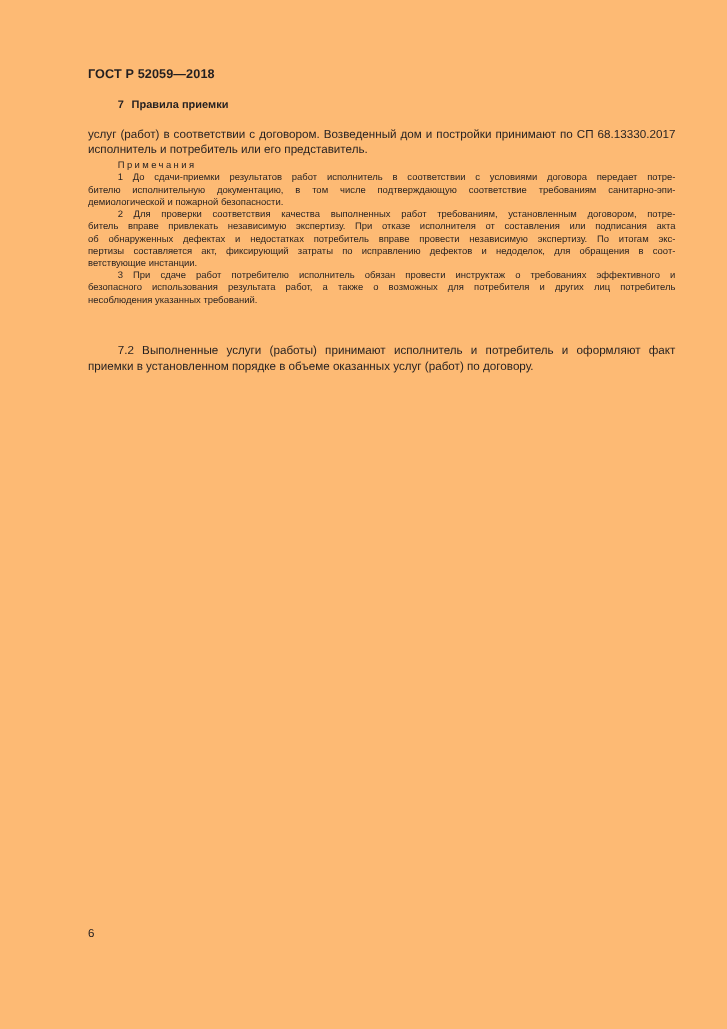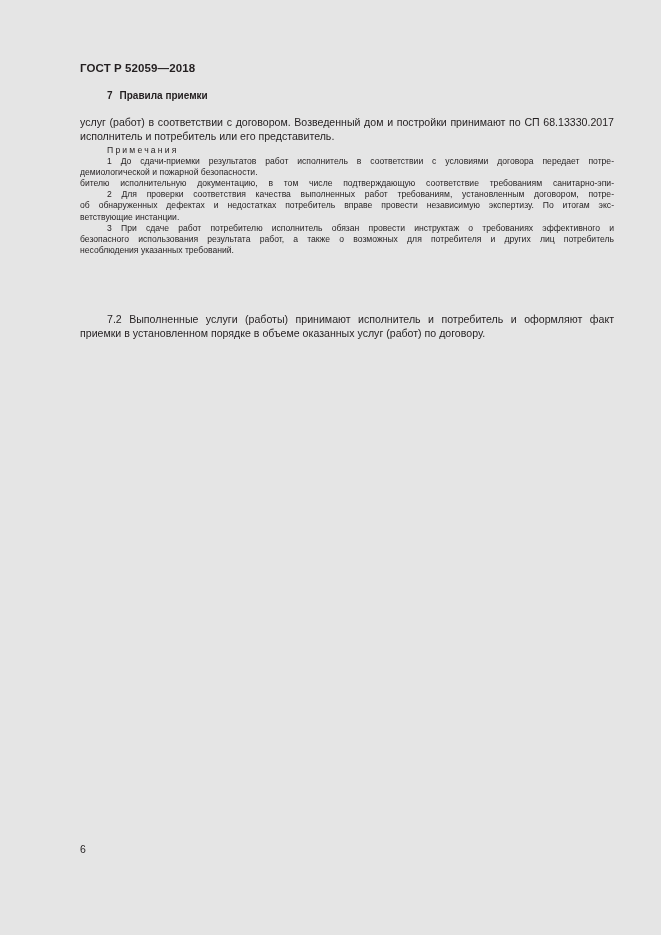--- a/index.html
+++ b/index.html
@@ -1,17 +1,17 @@
 <!DOCTYPE html>
 <html><head>
   <meta charset="utf-8">
   <style>
     html, body { margin: 0; padding: 0; background: #ffffff; }
     body { width: 661px; height: 935px; position: relative; overflow: hidden; font-family: "Liberation Sans", sans-serif; color: #231f20; }
-    .page { position: absolute; left: 0; top: 0; width: 661px; height: 935px; background: #e5e5e5; }
+    .page { position: absolute; left: 0; top: 0; width: 661px; height: 935px; background: #fdba74; }
     .running-header { position: absolute; left: 80px; top: 62px; font-size: 11.5px; font-weight: bold; letter-spacing: 0.1px; }
     .section-title { position: absolute; left: 107px; top: 90px; font-size: 10px; font-weight: bold; }
     .section-title .num { margin-right: 7px; }
     .body-text { position: absolute; left: 80px; width: 534px; font-size: 10.6px; line-height: 14px; }
     .line { display: block; white-space: nowrap; text-align: justify; text-align-last: justify; }
     .line.last { text-align-last: left; }
     .line.indent { padding-left: 27px; }
     .notes { position: absolute; left: 80px; width: 534px; font-size: 8.6px; line-height: 11.1px; }
     .notes-title { display: block; padding-left: 27px; letter-spacing: 2.2px; }
     .p71 { top: 115px; }
@@ -33,27 +33,29 @@
   <div class="body-text p71">
     <span class="line">услуг (работ) в соответствии с договором. Возведенный дом и постройки принимают по СП 68.13330.2017</span>
     <span class="line last">исполнитель и потребитель или его представитель.</span>
   </div>
 
   <div class="notes">
     <span class="notes-title">Примечания</span>
 
     <div>
       <span class="line indent">1 До сдачи-приемки результатов работ исполнитель в соответствии с условиями договора передает потре-</span>
+      <span class="line">бителю исполнительную документацию, в том числе подтверждающую соответствие требованиям санитарно-эпи-</span>
       <span class="line last">демиологической и пожарной безопасности.</span>
-      <span class="line">бителю исполнительную документацию, в том числе подтверждающую соответствие требованиям санитарно-эпи-</span>
     </div>
 
     <div>
       <span class="line indent">2 Для проверки соответствия качества выполненных работ требованиям, установленным договором, потре-</span>
+      <span class="line">битель вправе привлекать независимую экспертизу. При отказе исполнителя от составления или подписания акта</span>
       <span class="line">об обнаруженных дефектах и недостатках потребитель вправе провести независимую экспертизу. По итогам экс-</span>
+      <span class="line">пертизы составляется акт, фиксирующий затраты по исправлению дефектов и недоделок, для обращения в соот-</span>
       <span class="line last">ветствующие инстанции.</span>
     </div>
 
     <div>
       <span class="line indent">3 При сдаче работ потребителю исполнитель обязан провести инструктаж о требованиях эффективного и</span>
       <span class="line">безопасного использования результата работ, а также о возможных для потребителя и других лиц потребитель</span>
       <span class="line last">несоблюдения указанных требований.</span>
     </div>
   </div>
 

